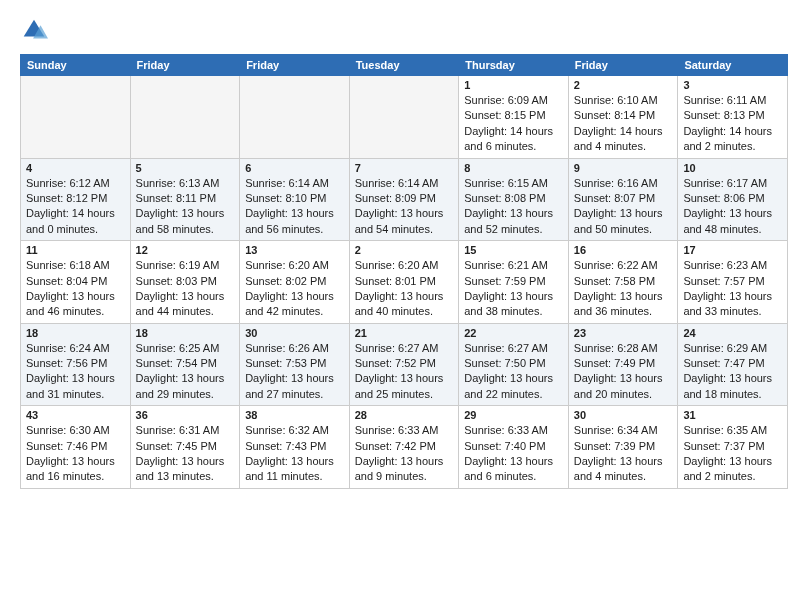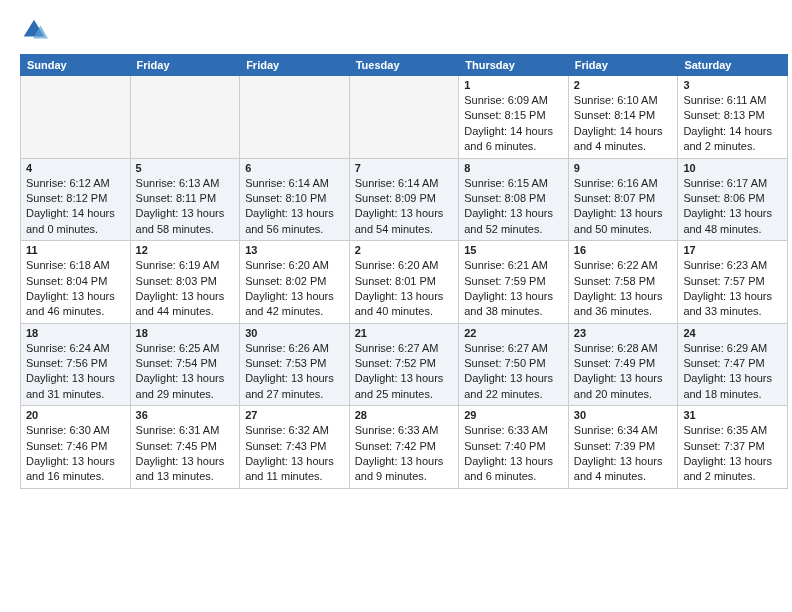--- a/index.html
+++ b/index.html
@@ -236,29 +236,29 @@
             <span class="day-num">23</span>
             <div class="day-info">Sunrise: 6:28 AM<br>Sunset: 7:49 PM<br>Daylight: 13 hours and 20 minutes.</div>
           </td>
           <td>
             <span class="day-num">24</span>
             <div class="day-info">Sunrise: 6:29 AM<br>Sunset: 7:47 PM<br>Daylight: 13 hours and 18 minutes.</div>
           </td>
         </tr>
         <tr class="row-even">
           <td>
-            <span class="day-num">20</span>
+            <span class="day-num">43</span>
             <div class="day-info">Sunrise: 6:30 AM<br>Sunset: 7:46 PM<br>Daylight: 13 hours and 16 minutes.</div>
           </td>
           <td>
             <span class="day-num">36</span>
             <div class="day-info">Sunrise: 6:31 AM<br>Sunset: 7:45 PM<br>Daylight: 13 hours and 13 minutes.</div>
           </td>
           <td>
-            <span class="day-num">27</span>
+            <span class="day-num">38</span>
             <div class="day-info">Sunrise: 6:32 AM<br>Sunset: 7:43 PM<br>Daylight: 13 hours and 11 minutes.</div>
           </td>
           <td>
             <span class="day-num">28</span>
             <div class="day-info">Sunrise: 6:33 AM<br>Sunset: 7:42 PM<br>Daylight: 13 hours and 9 minutes.</div>
           </td>
           <td>
             <span class="day-num">29</span>
             <div class="day-info">Sunrise: 6:33 AM<br>Sunset: 7:40 PM<br>Daylight: 13 hours and 6 minutes.</div>
           </td>

